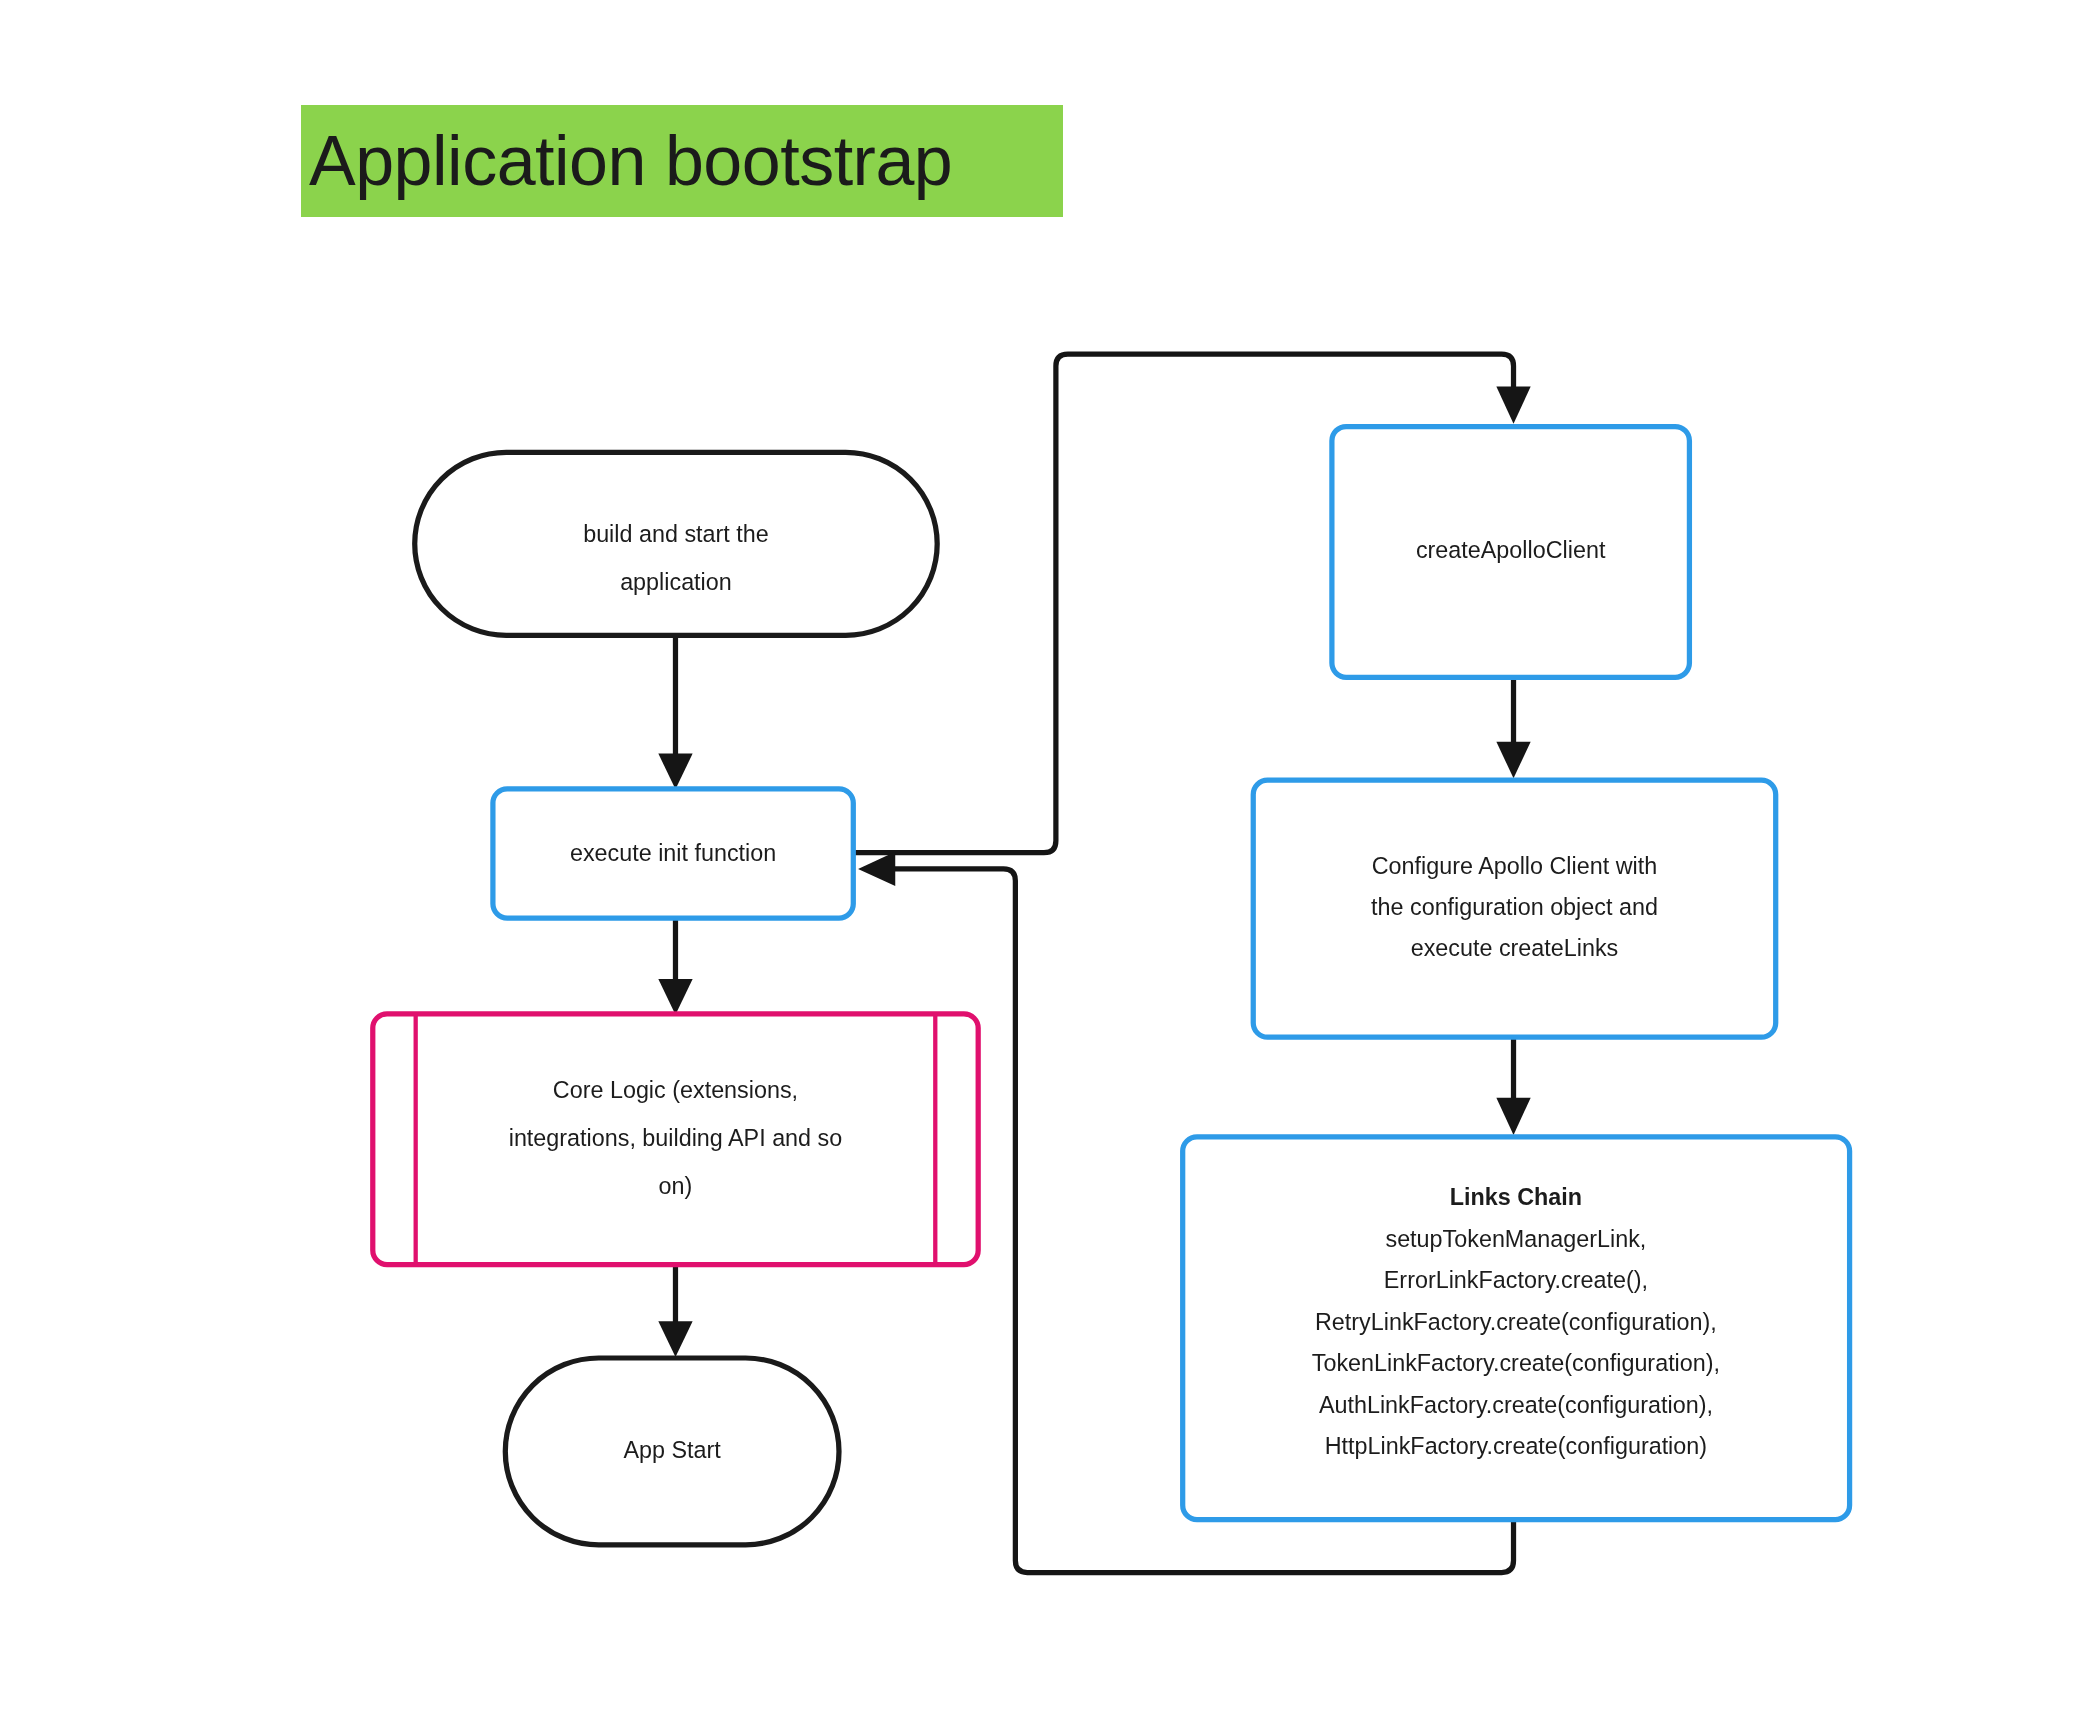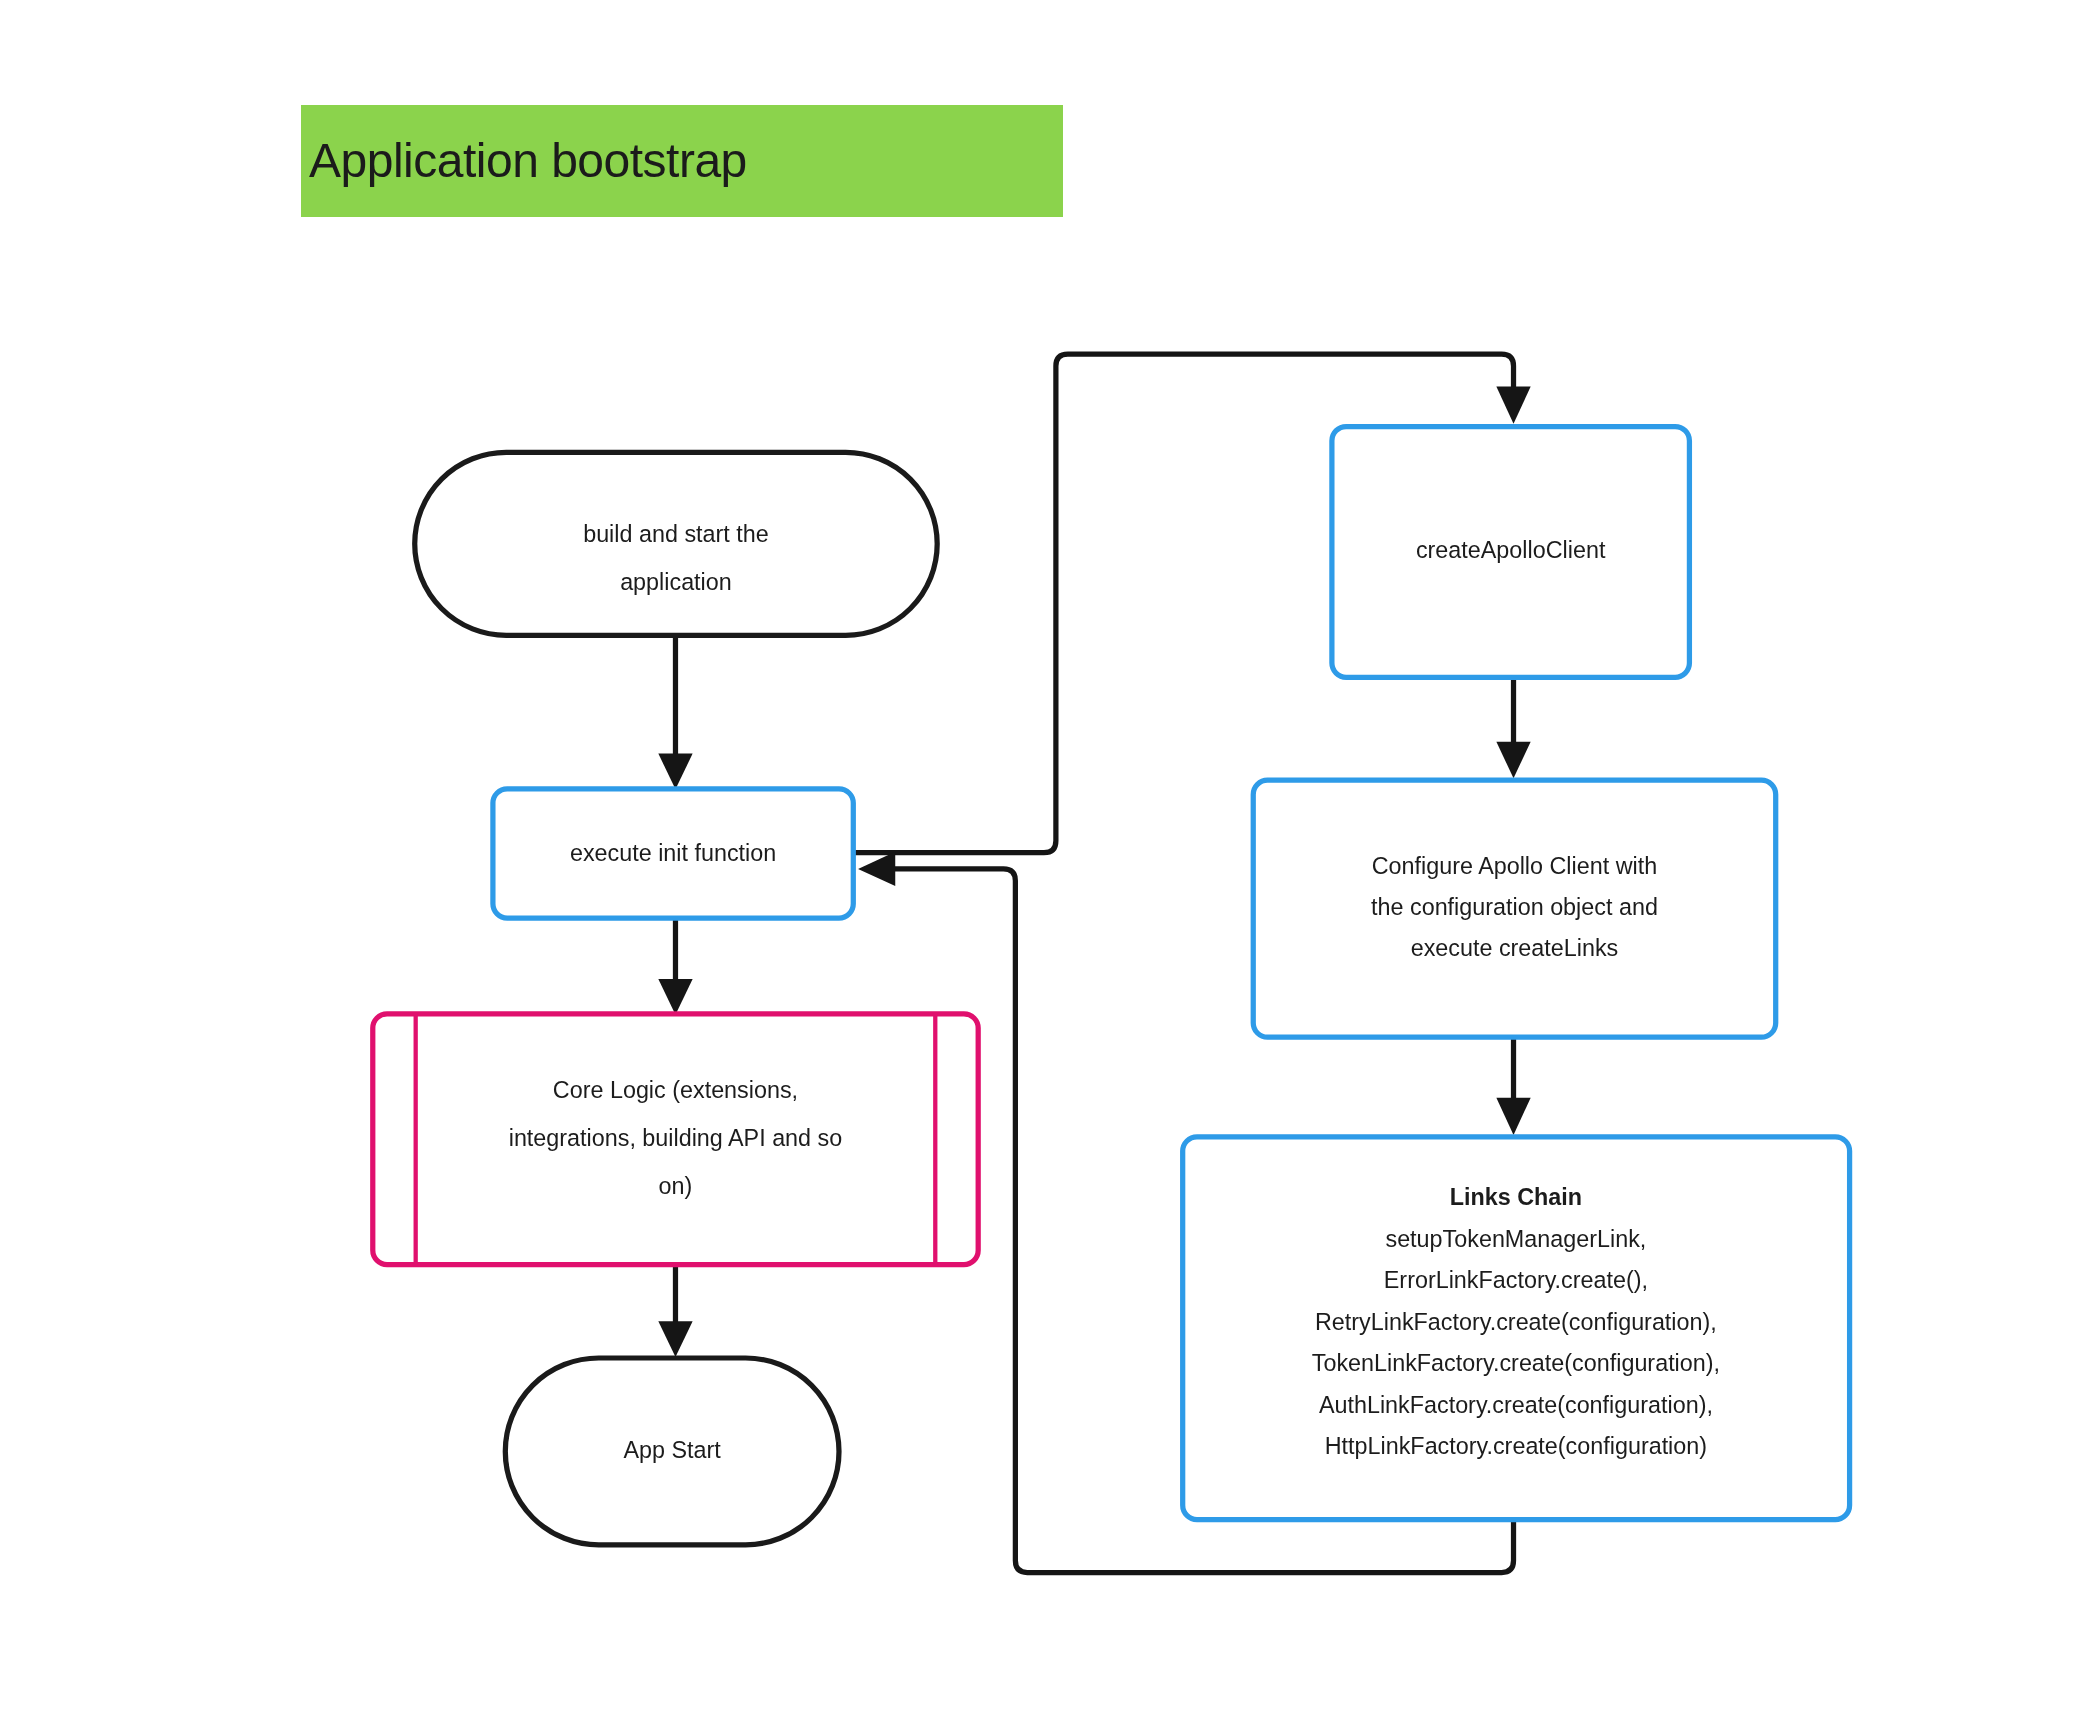--- a/index.html
+++ b/index.html
@@ -60,21 +60,21 @@
     background: #8BD34C;
   }
   .title-text {
     position: absolute;
     left: 309px;
     top: 105px;
     width: 754px;
     height: 112px;
     line-height: 112px;
     font-family: "Liberation Sans", sans-serif;
-    font-size: 48px;
+    font-size: 70px;
     color: #1b1b1b;
     white-space: nowrap;
     letter-spacing: -0.5px;
   }
 </style>
 </head>
 <body>
 
 <div id="diagram-root">
 

